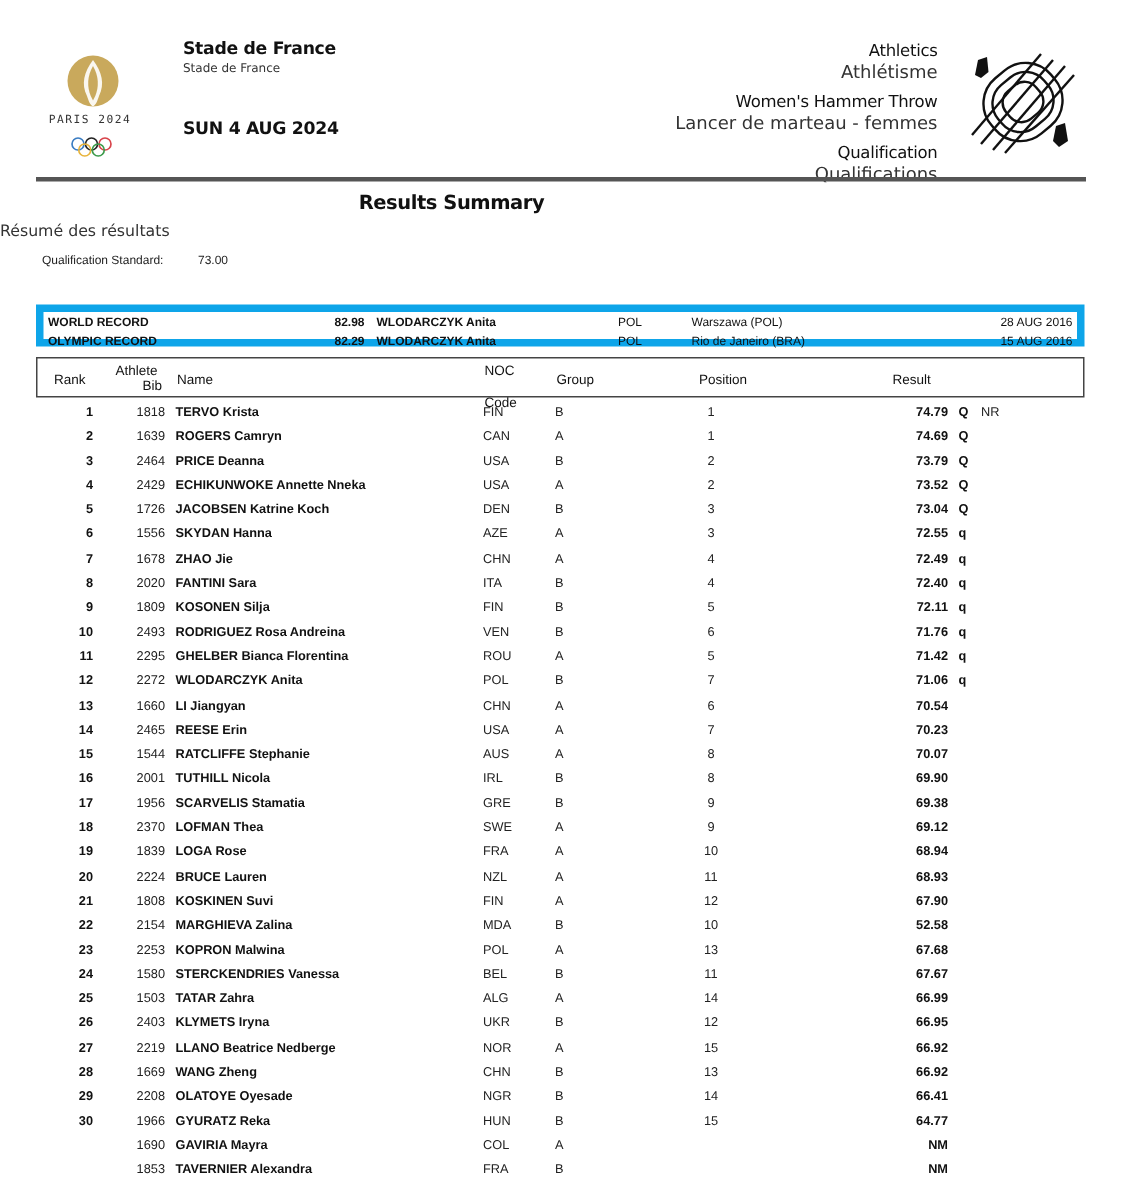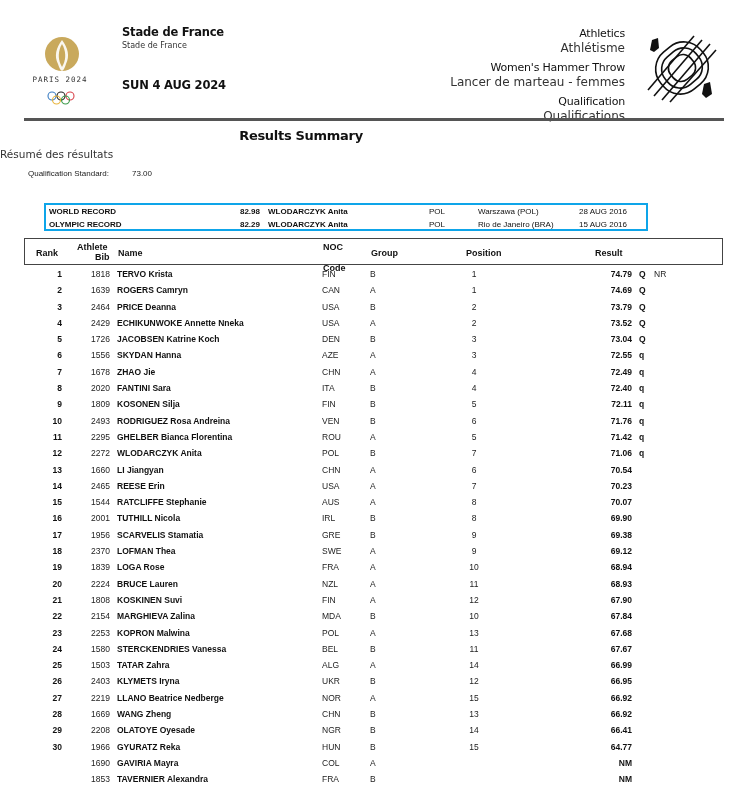--- a/index.html
+++ b/index.html
@@ -21,31 +21,31 @@
 
   .hdr-rule { position:absolute; left:24px; top:118px; width:700px; height:3px; background:#555; }
 
   .title { position:absolute; top:128px; left:0; width:602px; text-align:center; font-family:"DejaVu Sans", sans-serif; font-weight:bold; font-size:13px; letter-spacing:-0.3px; }
   .subtitle { position:absolute; top:148px; left:0; width:750px; font-family:"DejaVu Sans", sans-serif; font-size:10.5px; color:#333; }
 
   .qual { position:absolute; left:28px; top:168px; font-size:8px; color:#222; }
   .qual-row { display:flex; height:11px; align-items:center; }
   .qual-label { width:104px; }
 
-  .records { position:absolute; left:24px; top:203px; width:604px; height:28px; border:2px solid #0ea5e9; font-size:8px;margin-left:20px; }
+  .records { position:absolute; left:24px; top:203px; width:699px; height:28px; border:5px solid #0ea5e9; font-size:8px; }
   .rec-row { position:relative; height:13px; }
   .rec-row span { position:absolute; top:2px; }
   .rec-type { left:3px; font-weight:bold; }
   .rec-mark { left:164px; font-weight:bold; width:50px; text-align:right; }
   .rec-name { left:222px; font-weight:bold; }
   .rec-noc { left:383px; }
   .rec-place { left:432px; }
-  .rec-date { right:19px;text-align:right; }
-
-  .thead { position:absolute; left:24px; top:238px; width:699px; height:27px; border:1px solid #444; font-size:9px; font-weight:bold; }
+  .rec-date { right:3px;text-align:right; }
+
+  .thead { position:absolute; left:24px; top:238px; width:699px; height:27px; border:1px solid #444; font-size:9px; font-weight:normal; }
   .thead span { position:absolute; line-height:10px; }
 
   .rows { position:absolute; left:24px; top:266px; width:699px; font-size:8.5px; }
   .row { position:relative; height:16.3px; }
   .row span { position:absolute; top:3px; }
   .c-rank { left:14px; width:24px; text-align:right; font-weight:bold; }
   .c-bib { left:62px; width:24px; text-align:right; color:#222; }
   .c-name { left:93px; font-weight:bold; }
   .c-noc { left:298px; color:#222; }
   .c-grp { left:346px; color:#222; }
@@ -375,21 +375,21 @@
       <span class="c-q"></span>
       <span class="c-rec"></span>
     </div>
     <div class="row">
       <span class="c-rank">22</span>
       <span class="c-bib">2154</span>
       <span class="c-name">MARGHIEVA Zalina</span>
       <span class="c-noc">MDA</span>
       <span class="c-grp">B</span>
       <span class="c-pos">10</span>
-      <span class="c-res">67.84</span>
+      <span class="c-res">52.58</span>
       <span class="c-q"></span>
       <span class="c-rec"></span>
     </div>
     <div class="row">
       <span class="c-rank">23</span>
       <span class="c-bib">2253</span>
       <span class="c-name">KOPRON Malwina</span>
       <span class="c-noc">POL</span>
       <span class="c-grp">A</span>
       <span class="c-pos">13</span>

